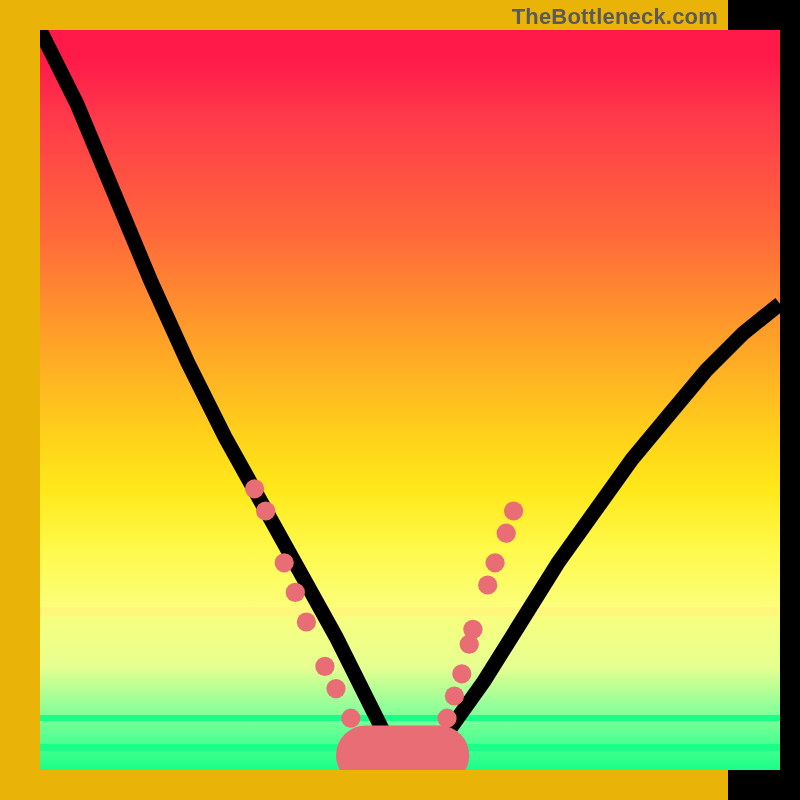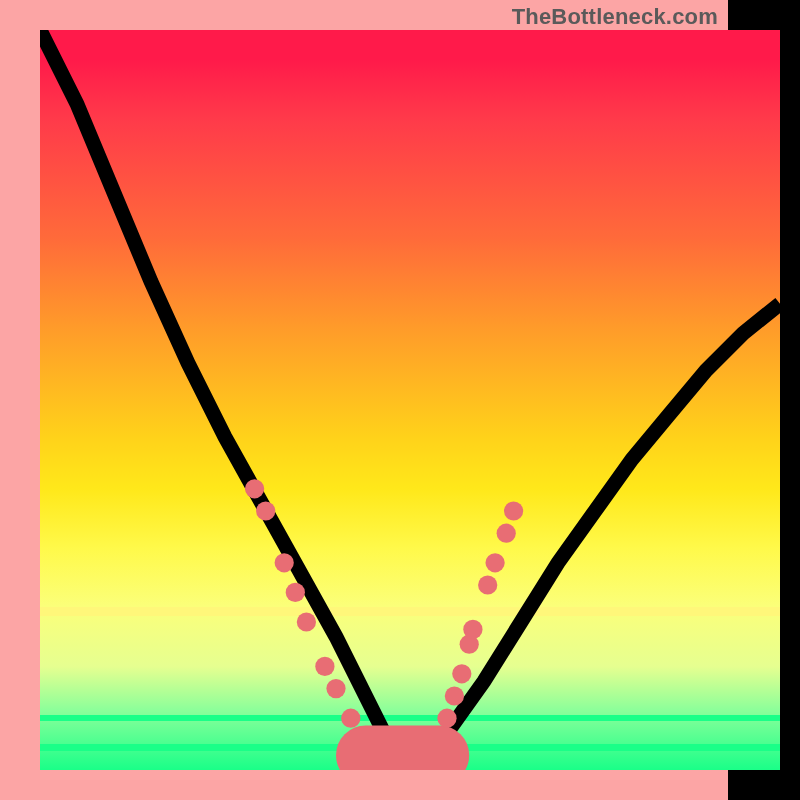--- a/index.html
+++ b/index.html
@@ -8,21 +8,21 @@
     width: 800px;
     height: 800px;
     background: #000;
     overflow: hidden;
     font-family: Arial, Helvetica, sans-serif;
   }
   .stage {
     position: relative;
     width: 728px;
     height: 800px;
-    background: #fca5a5;
+    background: #eab308;
   }
   .plot-area {
     position: absolute;
     left: 40px;
     top: 30px;
     width: 740px;
     height: 740px;
   }
   .gradient-bg {
     position: absolute;

